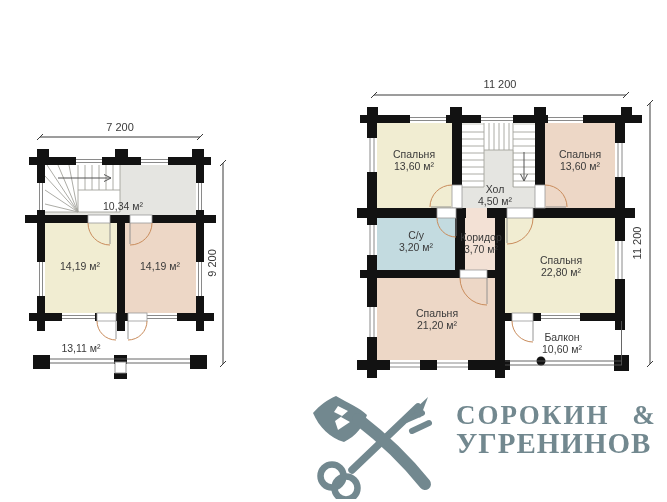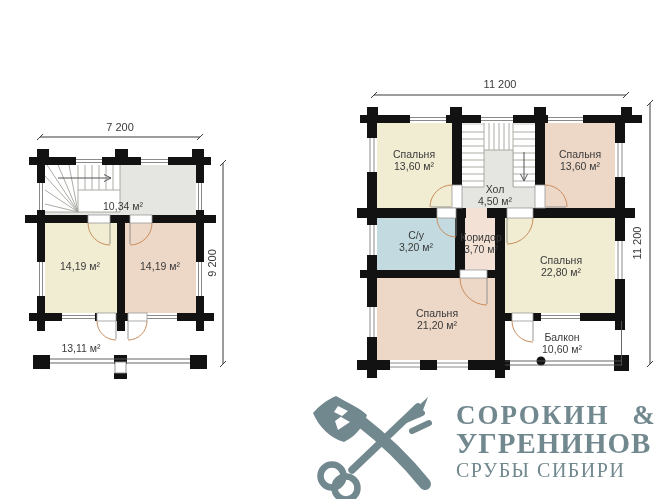--- a/index.html
+++ b/index.html
@@ -263,16 +263,15 @@
     </g>
     <g>
       <path fill="#72888f" d="M 26,2 C 38,9 50,14 57,21 C 53,33 46,42 34,48 C 20,44 9,33 3,19 C 10,11 17,6 26,2 Z"></path>
       <path fill="#ffffff" d="M 28,12 L 38,17 L 31,23 L 40,28 L 28,36 L 25,27 L 32,22 L 24,18 Z"></path>
       <path fill="none" stroke="#72888f" stroke-width="12" stroke-linecap="round" d="M 48,25 C 70,42 95,65 115,90"></path>
     </g>
   </svg>
   <div id="logo-text">
     <div class="logo-l1">СОРОКИН &amp;</div>
     <div class="logo-l2">УГРЕНИНОВ</div>
-    <div class="logo-l3">СРУБЫ СИБИРИ</div>
   </div>
 </div>
 </div>
 
 </body></html>

